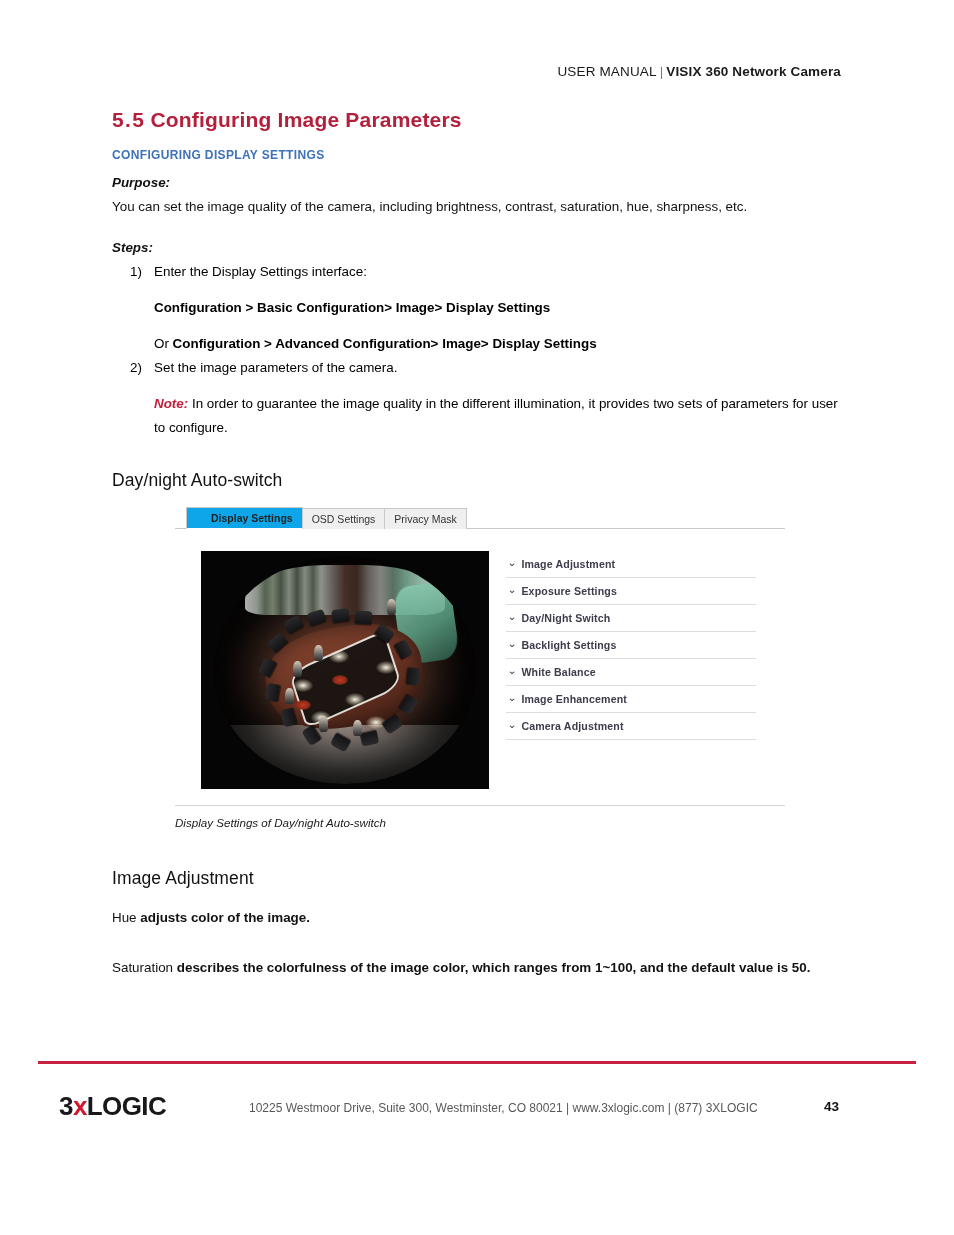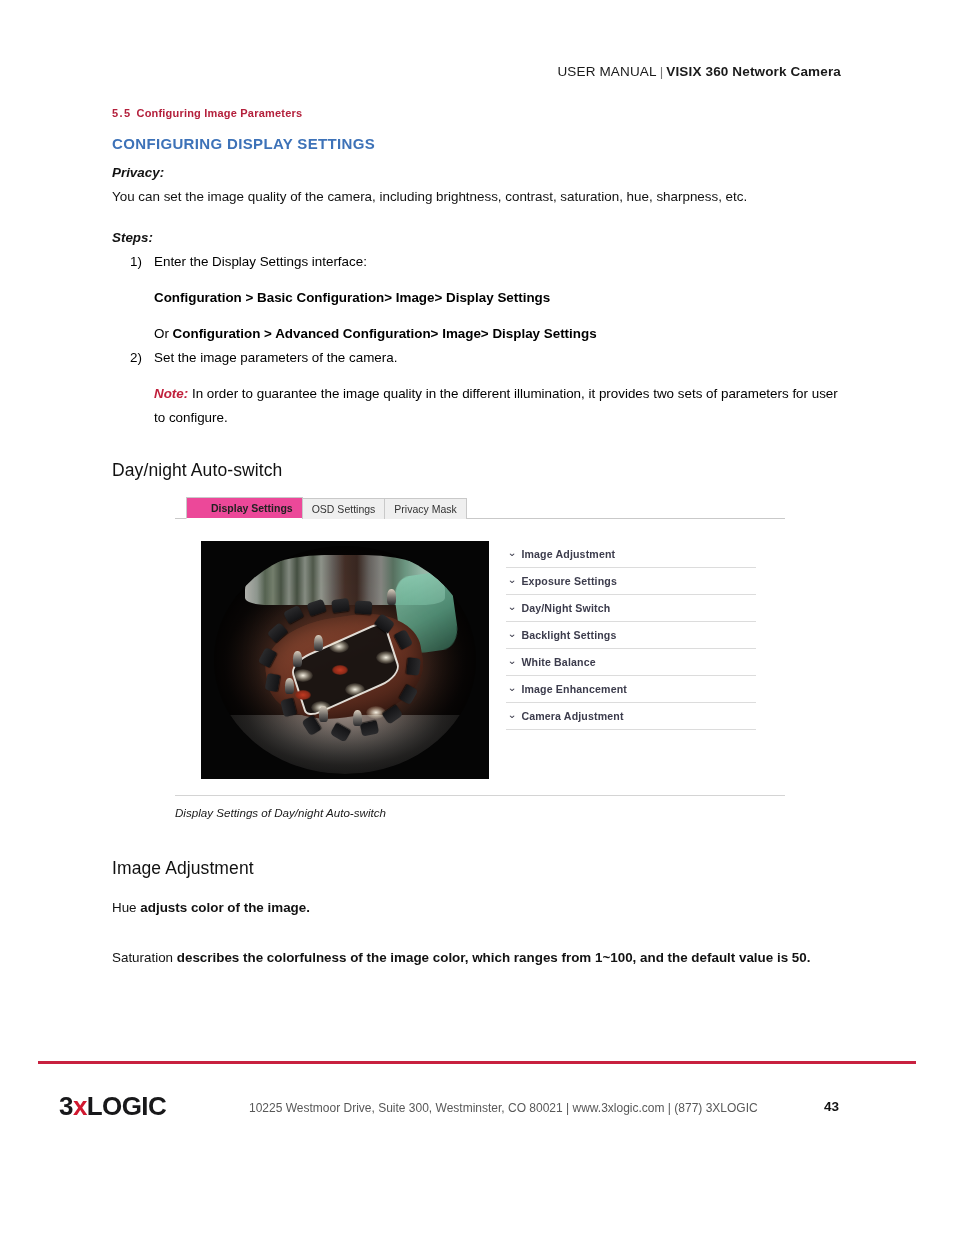--- a/index.html
+++ b/index.html
@@ -41,31 +41,31 @@
 
   
   .content {
     position: absolute;
     left: 112px;
     top: 106px;
     width: 730px;
   }
 
   h1.section-title {
-    font-size: 11px;
+    font-size: 21px;
     font-weight: bold;
     color: #b4203c;
     margin: 0 0 0 0;
     letter-spacing: .2px;
     line-height: 1.3;
   }
   h1.section-title .num { letter-spacing: 1.4px; padding-right: 5px; }
 
   h2.sub-title {
-    font-size: 15px;
+    font-size: 12px;
     font-weight: bold;
     color: #3d72b8;
     letter-spacing: .35px;
     margin: 15px 0 0 0;
   }
 
   p.body {
     font-size: 13.4px;
     line-height: 1.79;
     margin: 0;
@@ -127,21 +127,21 @@
     border-bottom: none;
     background: #efefef;
     color: #333;
     margin-right: -1px;
     position: relative;
     bottom: -1px;
     font-family: "Liberation Sans", sans-serif;
     white-space: nowrap;
   }
   .tab.active {
-    background: #ec4899;
+    background: #0ea5e9;
     font-weight: bold;
     color: #222;
     border-bottom: 1px solid #ffffff;
     padding-left: 24px;
   }
 
   .shot-body {
     position: relative;
     height: 272px;
     padding-top: 22px;
@@ -334,21 +334,21 @@
 
   <div class="content">
 
     <h1 class="section-title"><span class="num">5.5</span><span>Configuring Image Parameters</span></h1>
 
     <h2 class="sub-title">CONFIGURING DISPLAY SETTINGS</h2>
 
     <div class="gap-s"></div>
 
     <p class="body">
-      <span class="lbl-purpose">Privacy:</span>
+      <span class="lbl-purpose">Purpose:</span>
     </p>
     <p class="body">You can set the image quality of the camera, including brightness, contrast, saturation, hue, sharpness, etc.</p>
 
     <div class="gap-m"></div>
 
     <p class="body">
       <span class="lbl-steps">Steps:</span>
     </p>
 
     <ul class="steps">

